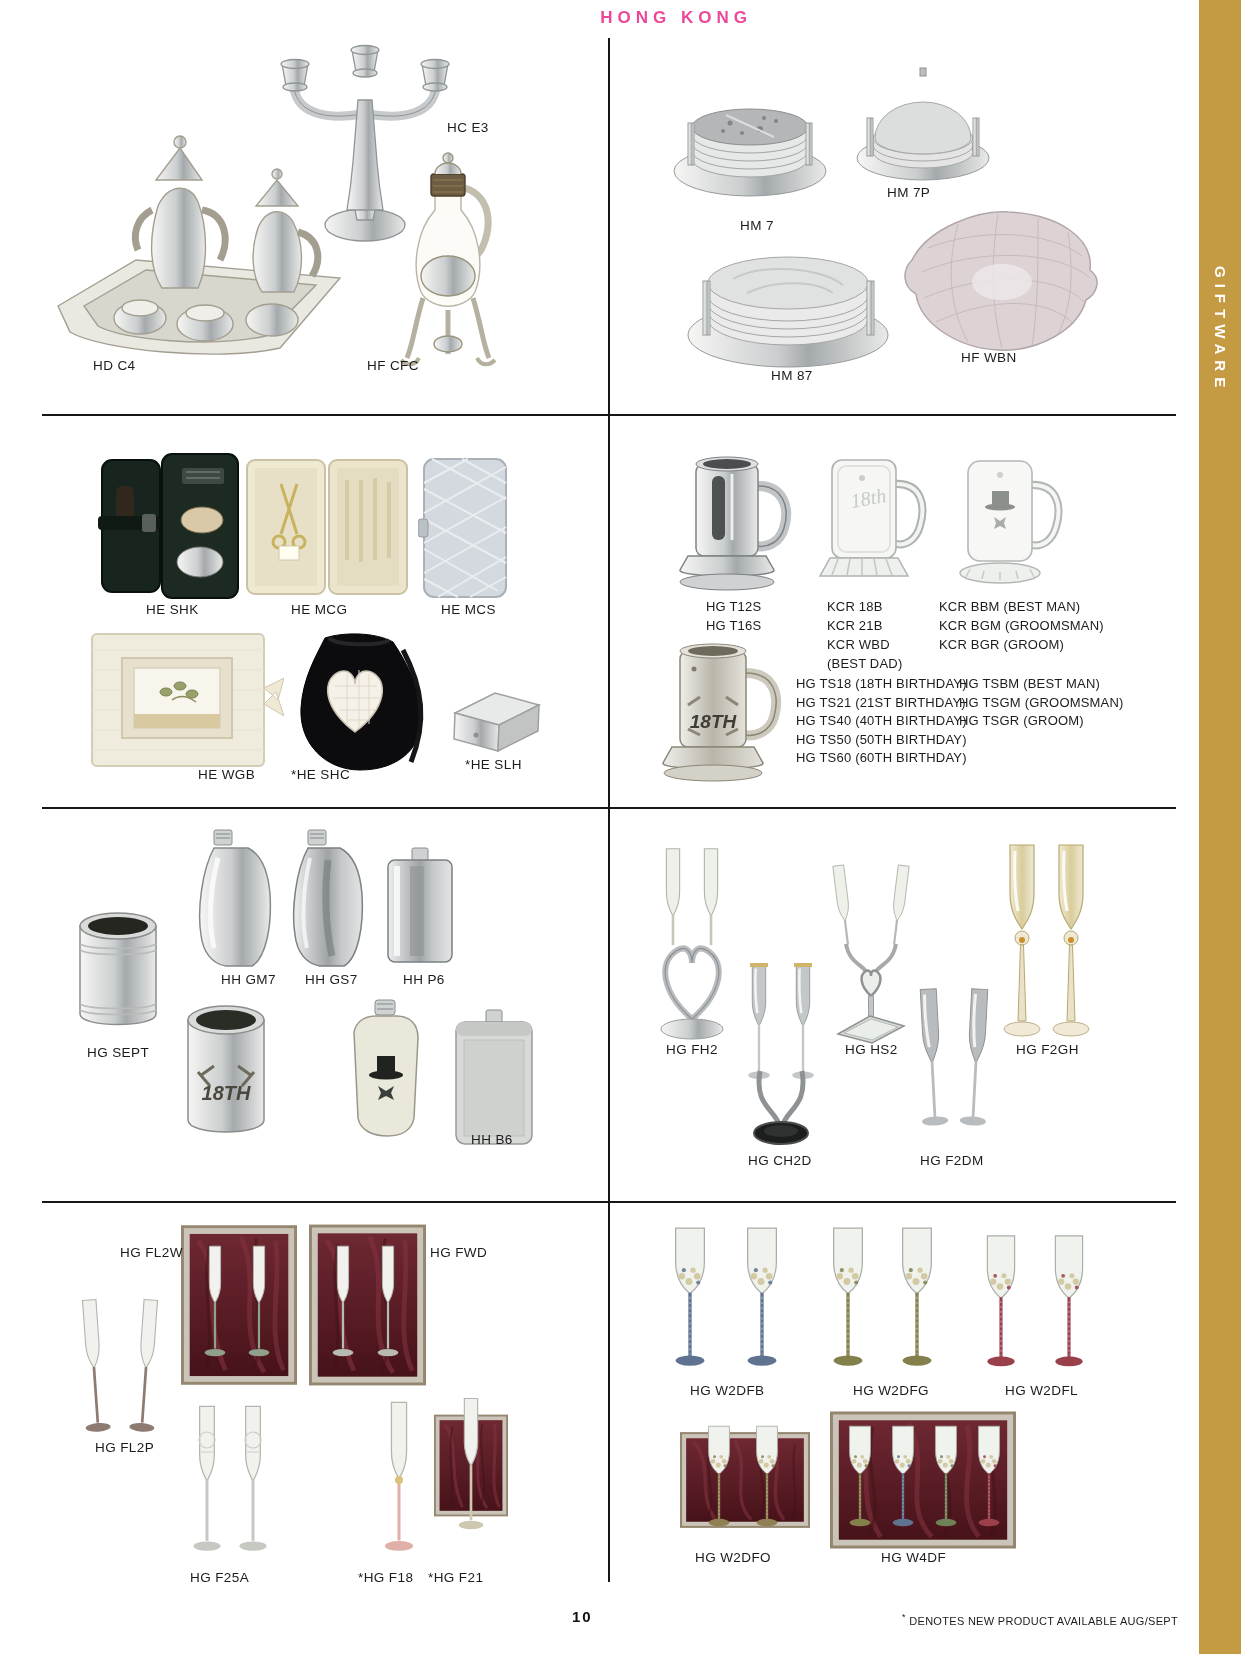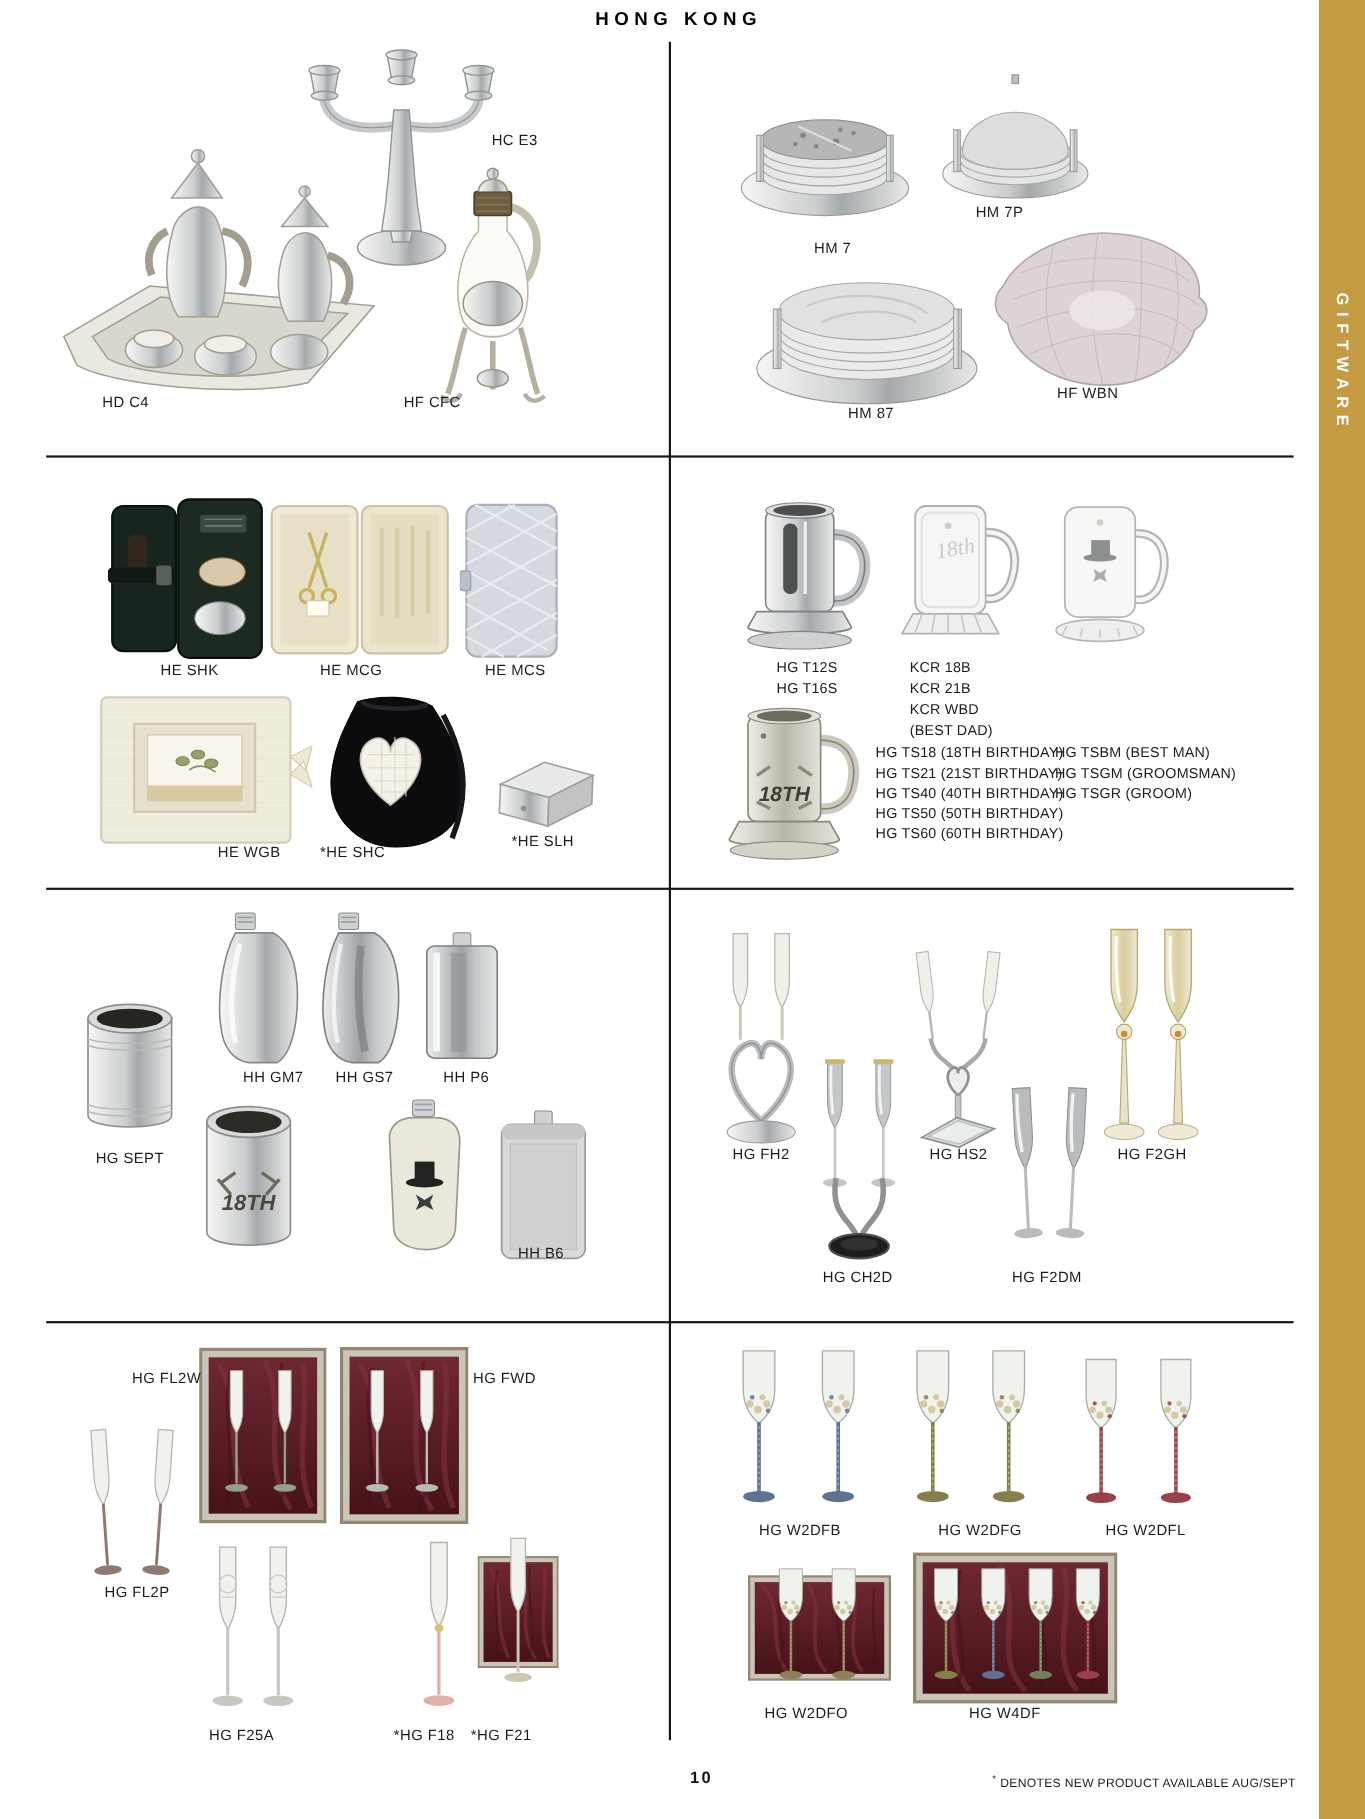--- a/index.html
+++ b/index.html
@@ -7,23 +7,23 @@
         font-family:"Liberation Sans",sans-serif;color:#1c1c1c}
   .lbl{position:absolute;font-size:13.5px;letter-spacing:.4px;white-space:nowrap;color:#1c1c1c}
   .lst{position:absolute;font-size:13px;letter-spacing:.2px;line-height:19px;white-space:nowrap;color:#1c1c1c}
   .img{position:absolute}
   .img svg{display:block;width:100%;height:100%}
   .hline{position:absolute;left:42px;width:1134px;height:2px;background:#161616}
   .vline{position:absolute;left:608px;top:38px;width:2px;height:1544px;background:#161616}
   .band{position:absolute;left:1199px;top:0;width:42px;height:1654px;background:#c49a43}
   .band-label{position:absolute;top:266px;left:50%;transform:translateX(-50%);
         writing-mode:vertical-rl;color:#fff;font-weight:bold;font-size:15px;letter-spacing:6px}
-  .hdr{position:absolute;left:472px;top:8px;width:290px;text-align:center;
-        font-size:17px;font-weight:bold;letter-spacing:5px;color:#000000}
-  .pgnum{position:absolute;left:572px;top:1608px;width:76px;text-align:right;
+  .hdr{position:absolute;left:462px;top:8px;width:290px;text-align:right;
+        font-size:17px;font-weight:bold;letter-spacing:5px;color:#ec4899}
+  .pgnum{position:absolute;left:572px;top:1608px;width:76px;text-align:left;
         font-weight:bold;font-size:15px;letter-spacing:2px;color:#111}
   .fnote{position:absolute;right:63px;top:1612px;font-size:11px;letter-spacing:.3px;color:#1c1c1c}
   .fnote sup{font-size:9px}
 </style>
 </head>
 <body>
 
 <div class="page">
 
   <svg width="0" height="0" style="position:absolute" aria-hidden="true">
@@ -385,20 +385,25 @@
   <div class="lst" style="left:706px;top:597px">
     <div>HG T12S</div>
     <div>HG T16S</div>
   </div>
   <div class="lst" style="left:827px;top:597px">
     <div>KCR 18B</div>
     <div>KCR 21B</div>
     <div>KCR WBD</div>
     <div>(BEST DAD)</div>
   </div>
+  <div class="lst" style="left:939px;top:597px">
+    <div>KCR BBM (BEST MAN)</div>
+    <div>KCR BGM (GROOMSMAN)</div>
+    <div>KCR BGR (GROOM)</div>
+  </div>
   <div class="lst" style="left:796px;top:675px;line-height:18.5px">
     <div>HG TS18 (18TH BIRTHDAY)</div>
     <div>HG TS21 (21ST BIRTHDAY)</div>
     <div>HG TS40 (40TH BIRTHDAY)</div>
     <div>HG TS50 (50TH BIRTHDAY)</div>
     <div>HG TS60 (60TH BIRTHDAY)</div>
   </div>
   <div class="lst" style="left:959px;top:675px;line-height:18.5px">
     <div>HG TSBM (BEST MAN)</div>
     <div>HG TSGM (GROOMSMAN)</div>

